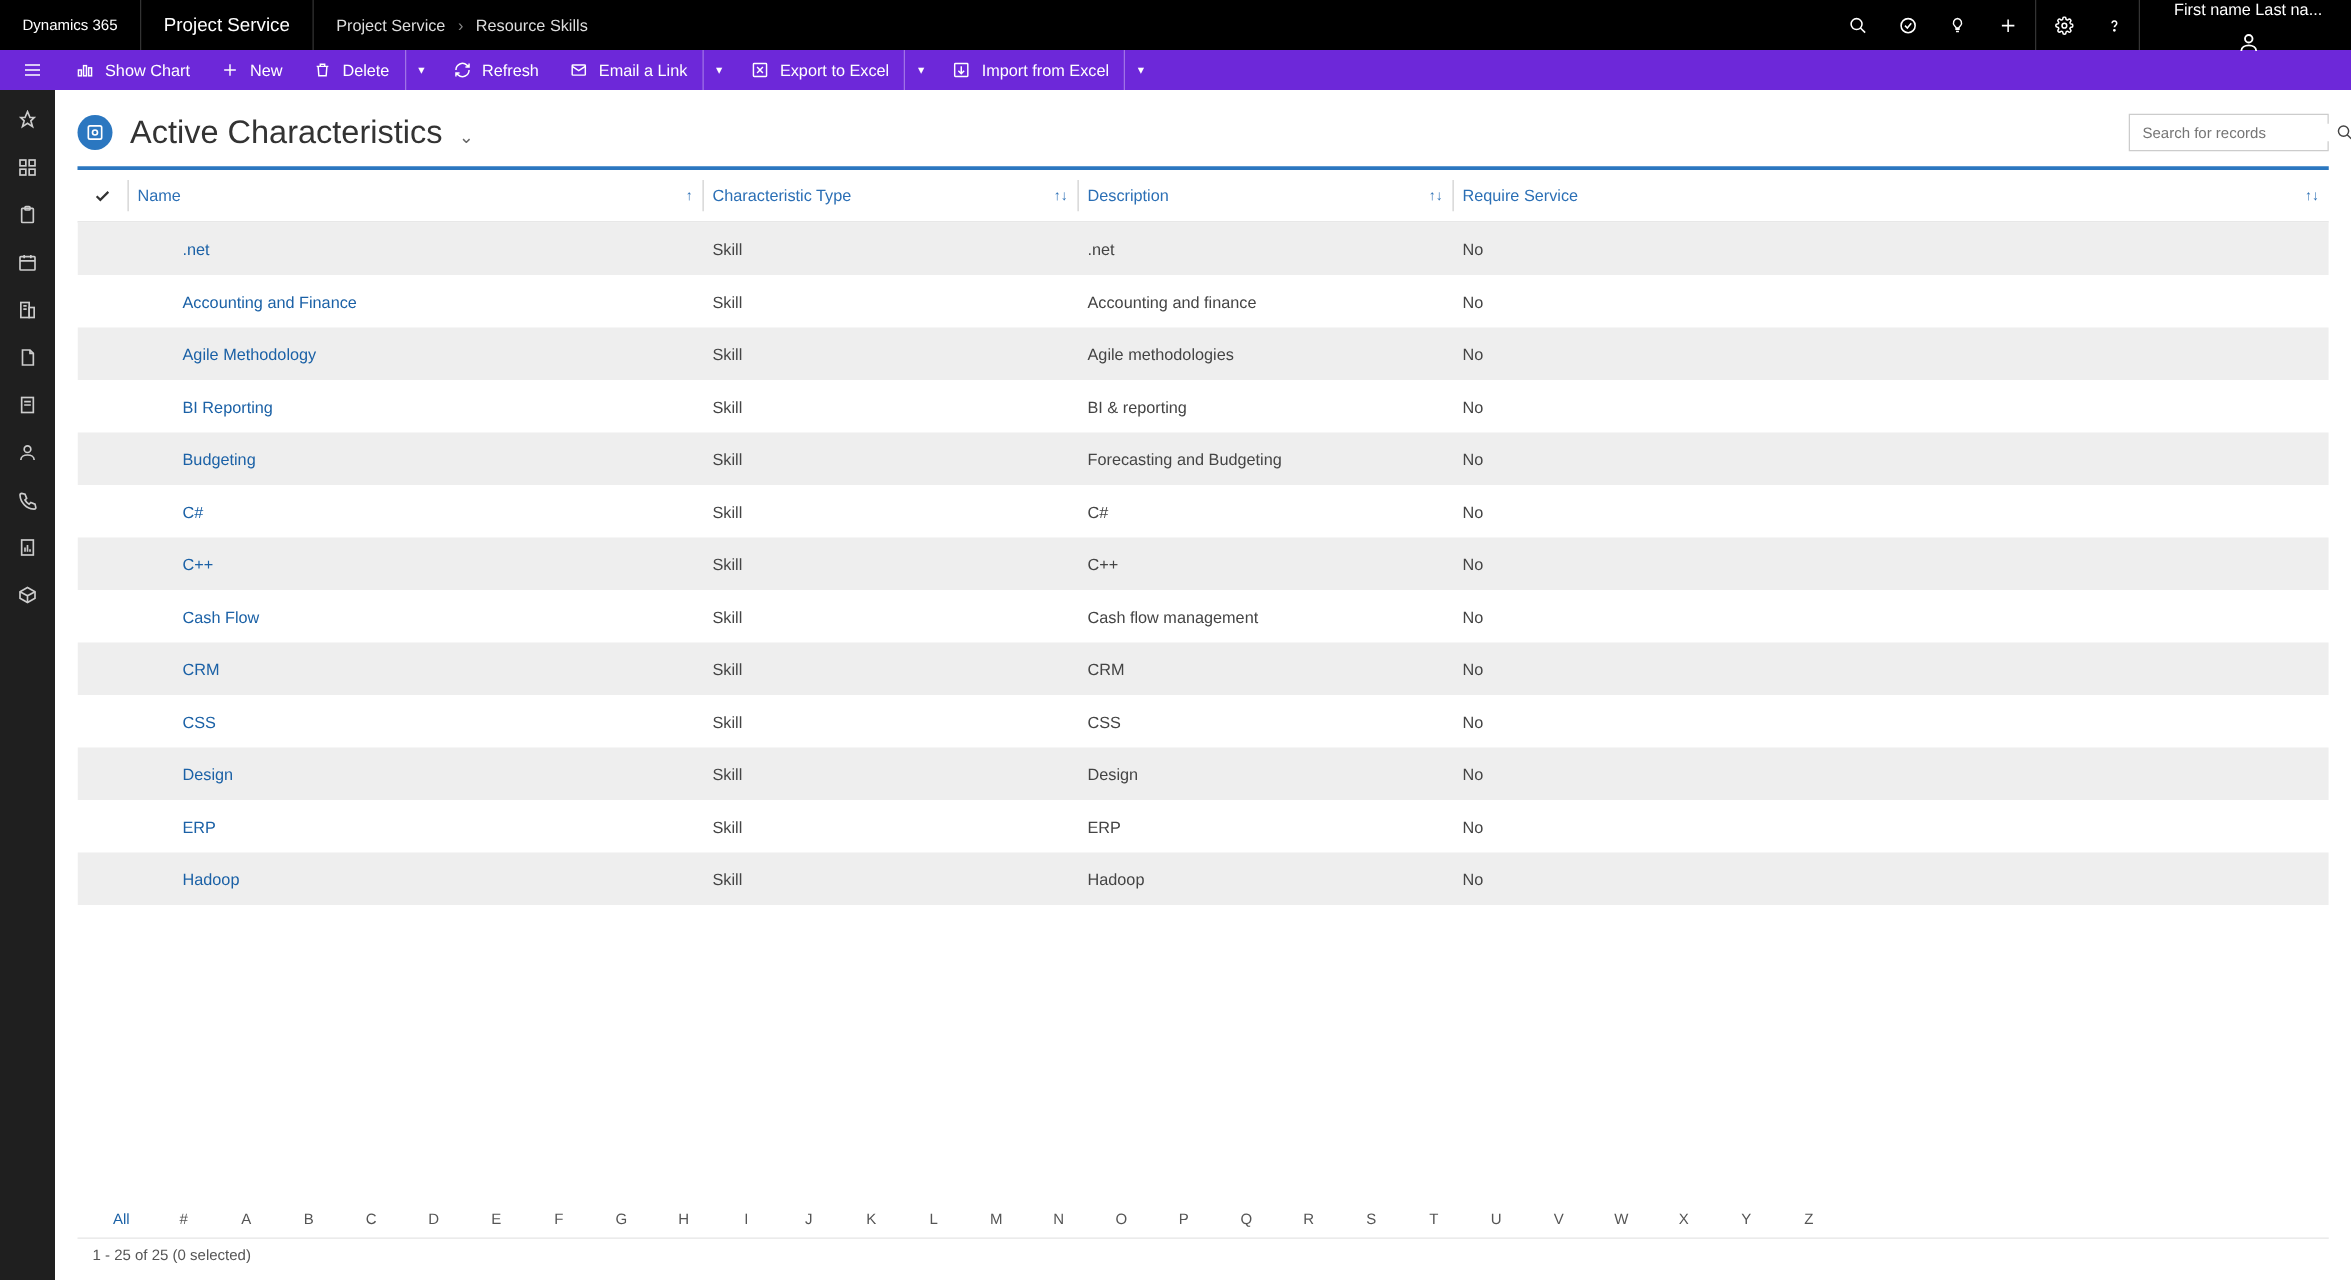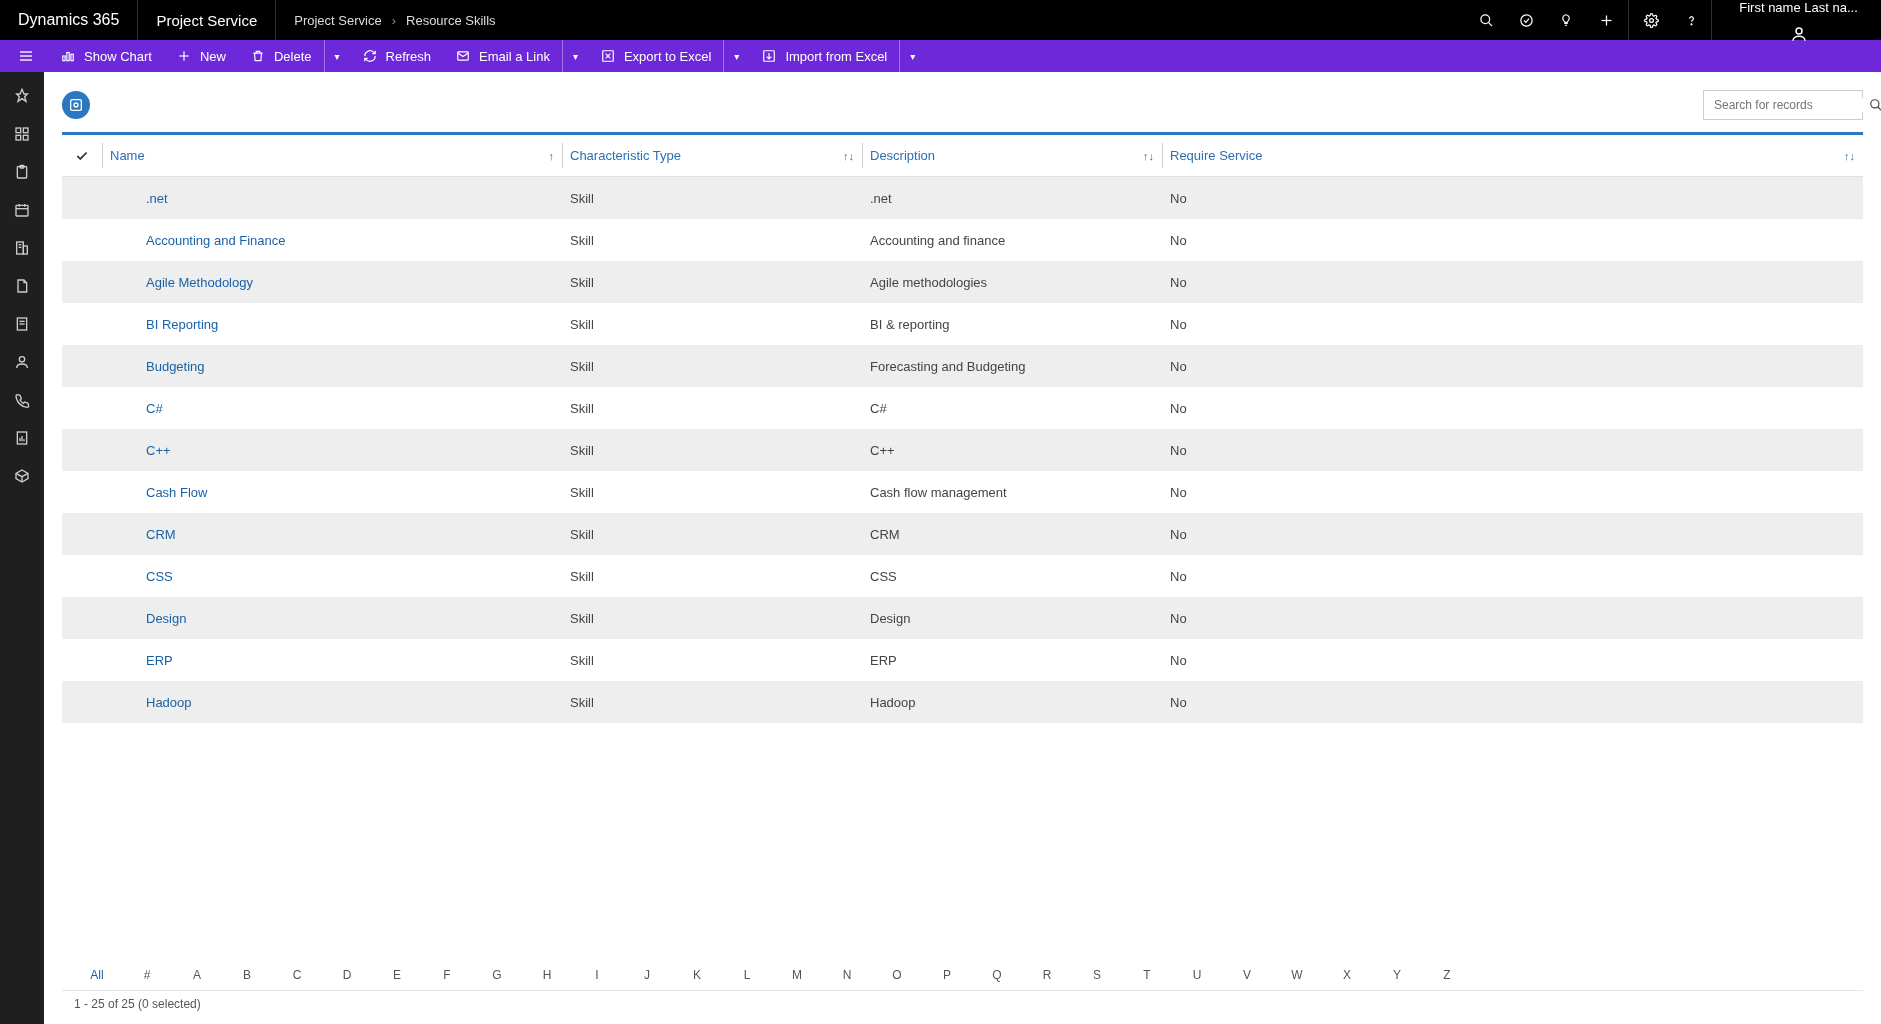--- a/index.html
+++ b/index.html
@@ -1,19 +1,19 @@
 <!DOCTYPE html>
 <html><head>
 <meta charset="utf-8">
 <style>
 * { box-sizing: border-box; margin: 0; padding: 0; }
 body { font-family: "Segoe UI", Arial, sans-serif; font-size: 13px; color: #333; background: #fff; overflow: hidden; }
 
 .topbar { height: 40px; background: #000; display: flex; align-items: stretch; color: #fff; }
-.topbar .brand { display: flex; align-items: center; padding: 0 18px; font-size: 16px; border-right: 1px solid #333; }
+.topbar .brand { display: flex; align-items: center; padding: 0 18px; font-size: 12px; border-right: 1px solid #333; }
 .topbar .module { display: flex; align-items: center; padding: 0 18px; font-size: 15px; border-right: 1px solid #333; }
 .topbar .breadcrumb { display: flex; align-items: center; padding: 0 18px; font-size: 13px; color: #ddd; gap: 10px; }
 .topbar .breadcrumb .sep { color: #888; }
 .topbar .spacer { flex: 1; }
 .topbar .icons { display: flex; align-items: stretch; }
 .topbar .icons .tbicon { width: 40px; display: flex; align-items: center; justify-content: center; cursor: pointer; font-size: 15px; }
 .topbar .icons .divider { width: 1px; background: #333; margin: 0 2px;}
 .topbar .user { display: flex; align-items: center; padding: 0 10px 0 14px; border-left: 1px solid #333; gap: 10px; min-width: 170px; flex-direction: column; }
 .topbar .user .avatar { width: 18px; height: 18px; }
 
@@ -288,20 +288,24 @@
 
   <div class="content">
     <div class="viewheader">
       <div class="left">
         <div class="badge">
           <svg width="16" height="16" viewBox="0 0 24 24" fill="none" stroke="#fff" stroke-width="2">
               <rect x="4" y="4" width="16" height="16" rx="2"></rect>
               <circle cx="12" cy="12" r="3"></circle>
             </svg>
         </div>
+        <h1>
+          <span>Active Characteristics</span>
+          <span class="viewchev">⌄</span>
+        </h1>
       </div>
       <div class="searchbox">
         <input type="text" placeholder="Search for records" style="">
         <span class="sicon">
           <svg width="14" height="14" viewBox="0 0 24 24" fill="none" stroke="#444" stroke-width="2">
               <circle cx="10" cy="10" r="7"></circle>
               <line x1="21" y1="21" x2="15" y2="15"></line>
             </svg>
         </span>
       </div>

